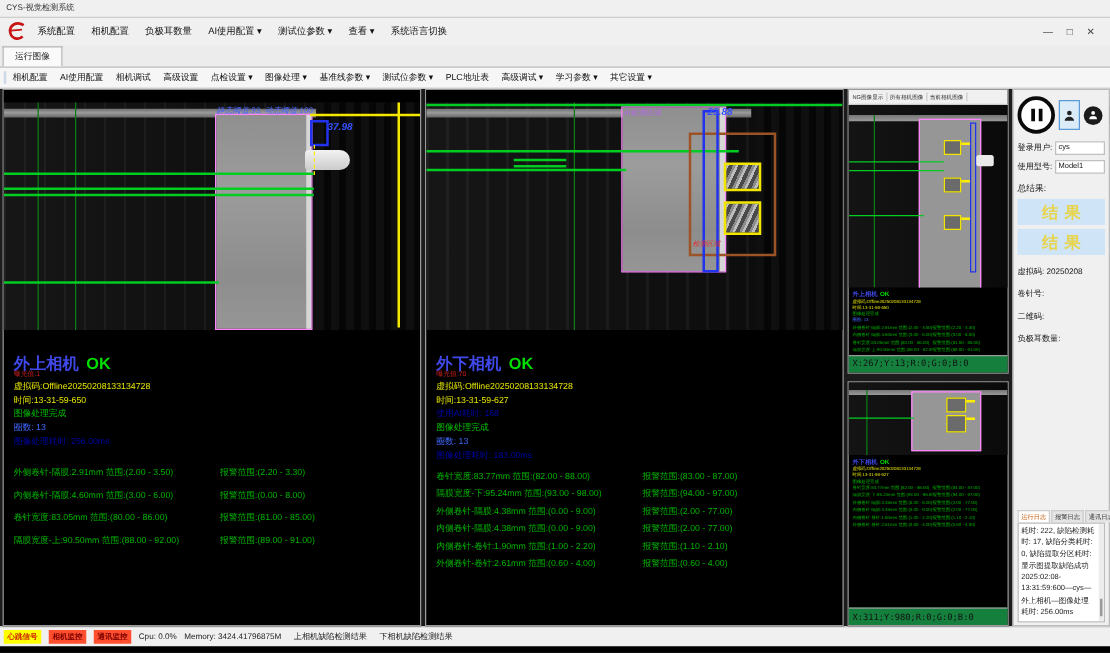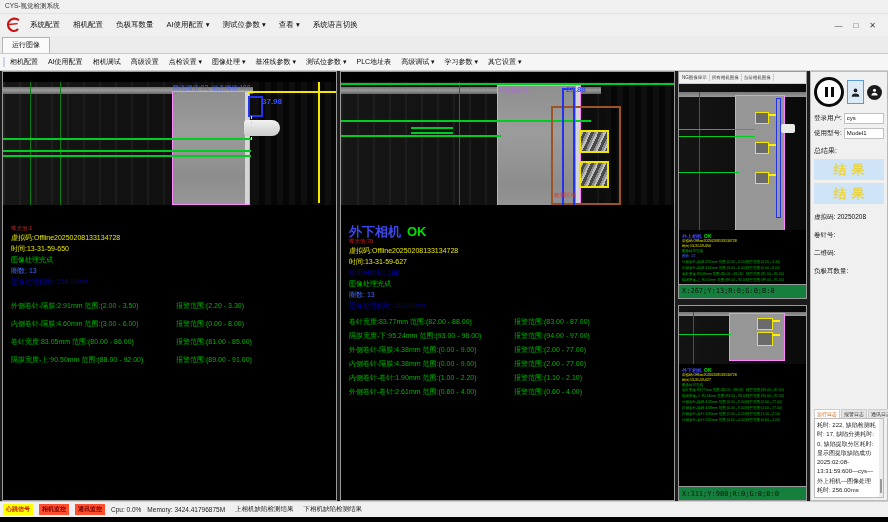--- a/index.html
+++ b/index.html
@@ -15,23 +15,23 @@
   .tabrow{height:17px;background:#ececec;display:flex;align-items:flex-end;padding-left:2px;
           border-bottom:1px solid #c9c9c9;}
   .tab-active{background:#fafafa;border:1px solid #b5b5b5;border-bottom:none;font-size:7px;
               padding:2px 9px 3px;color:#222;}
   .toolbar{height:16px;background:#f6f6f6;display:flex;align-items:center;gap:10px;font-size:7px;
            color:#111;padding-left:10px;border-bottom:1px solid #cfcfcf;position:relative;}
   .toolbar::before{content:"";position:absolute;left:3px;top:3px;bottom:3px;width:2px;background:#ccd6e6;}
   
   .main{display:flex;height:430px;background:#1c1c1c;gap:3px;padding-left:2px;}
   .cam-panel{width:333px;flex:none;background:#000;border:1px solid #9a9a9a;display:flex;flex-direction:column;}
-  .cam-image{position:relative;height:133px;flex:none;overflow:hidden;cursor:crosshair;
+  .cam-image{position:relative;height:192px;flex:none;overflow:hidden;cursor:crosshair;
     background:repeating-linear-gradient(90deg,rgba(255,255,255,.045) 0 2px,rgba(0,0,0,0) 2px 16px),
-               linear-gradient(90deg,#161616,#0e0e0e 70%,#090909);}
+               linear-gradient(90deg,#161616,#0e0e0e 70%,#090909);font-style:italic;}
   .cam-image::before{content:"";position:absolute;top:0;left:0;right:0;height:10px;background:#000;z-index:1;}
   .band{position:absolute;top:15px;height:7px;left:0;z-index:2;
         background:linear-gradient(#6e6e6e,#9b9b9b 45%,#676767);}
   .darkzone{position:absolute;top:10px;bottom:0;z-index:2;
         background:repeating-linear-gradient(90deg,#0f0f0f 0 6px,#060606 6px 12px);}
   .gline{position:absolute;height:2px;background:#00cc22;z-index:4;}
   .gvline{position:absolute;width:1px;background:#0b7d14;top:10px;bottom:0;z-index:2;}
   .yline{position:absolute;background:#f5e800;z-index:4;}
   .part{position:absolute;border:1px solid #ff85ff;z-index:3;
         background:linear-gradient(180deg,#8f8f8f,#9c9c9c 35%,#8d8d8d 75%,#969696);}
@@ -189,20 +189,23 @@
       <div class="gline" style="top:153px;left:0;width:172px"></div>
       <div class="yline" style="left:245px;top:19px;width:88px;height:2px"></div>
       <div class="yline" style="left:315px;top:10px;bottom:2px;width:2px"></div>
       <div class="connector" style="left:241px;top:48px;width:36px;height:16px"></div>
       <div class="ydash" style="left:248px;top:44px;height:24px"></div>
       <div class="bluebox" style="left:245px;top:24px;width:11px;height:17px"></div>
       <div class="bluelabel" style="left:259px;top:25px">37.98</div>
       <div class="thresh" style="left:170px;top:12px">静态阈值:93, 动态阈值:100</div>
     </div>
     <div class="cam-body">
+      <div class="cam-title-row">
+        <span class="cam-title">外上相机</span><span class="cam-ok">OK</span>
+      </div>
       <div class="cam-sub">曝光值:1</div>
       <div class="cam-line yellow">虚拟码:Offline20250208133134728</div>
       <div class="cam-line yellow">时间:13-31-59-650</div>
       <div class="cam-line green">图像处理完成</div>
       <div class="cam-line blue">圈数: 13</div>
       <div class="cam-line darkblue">图像处理耗时: 256.00ms</div>
       <div class="m-rows">
 
           <div class="m-row">
             <span class="m-left">外侧卷针-隔膜:2.91mm 范围:(2.00 - 3.50)</span>

